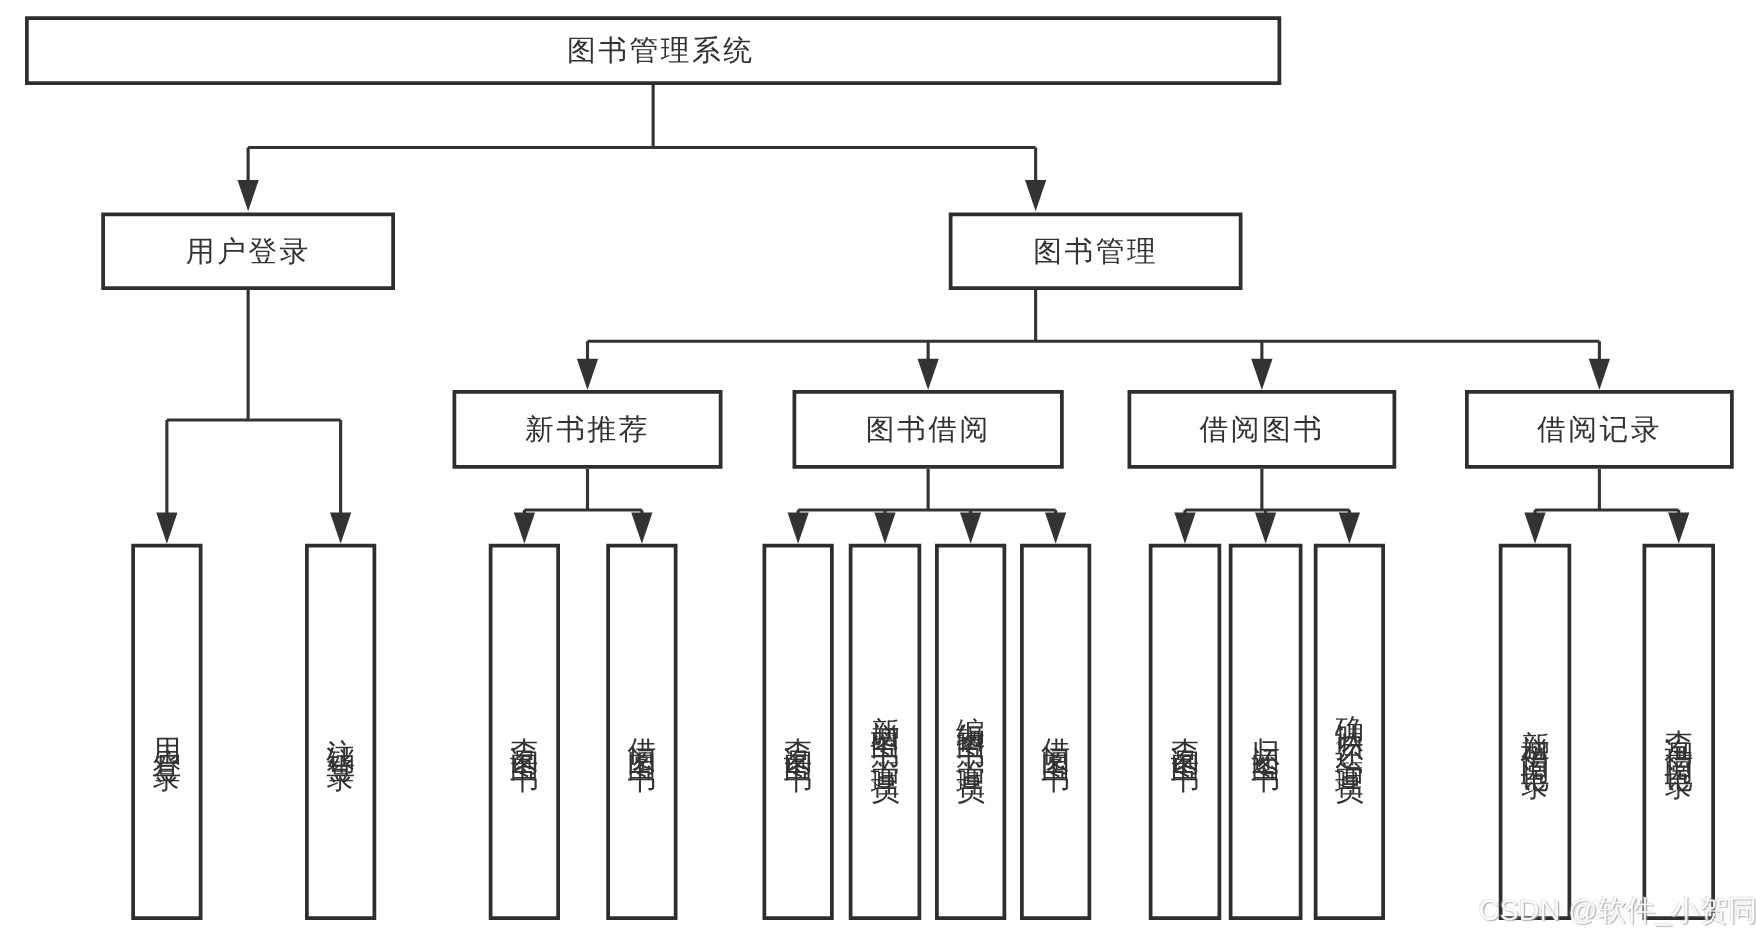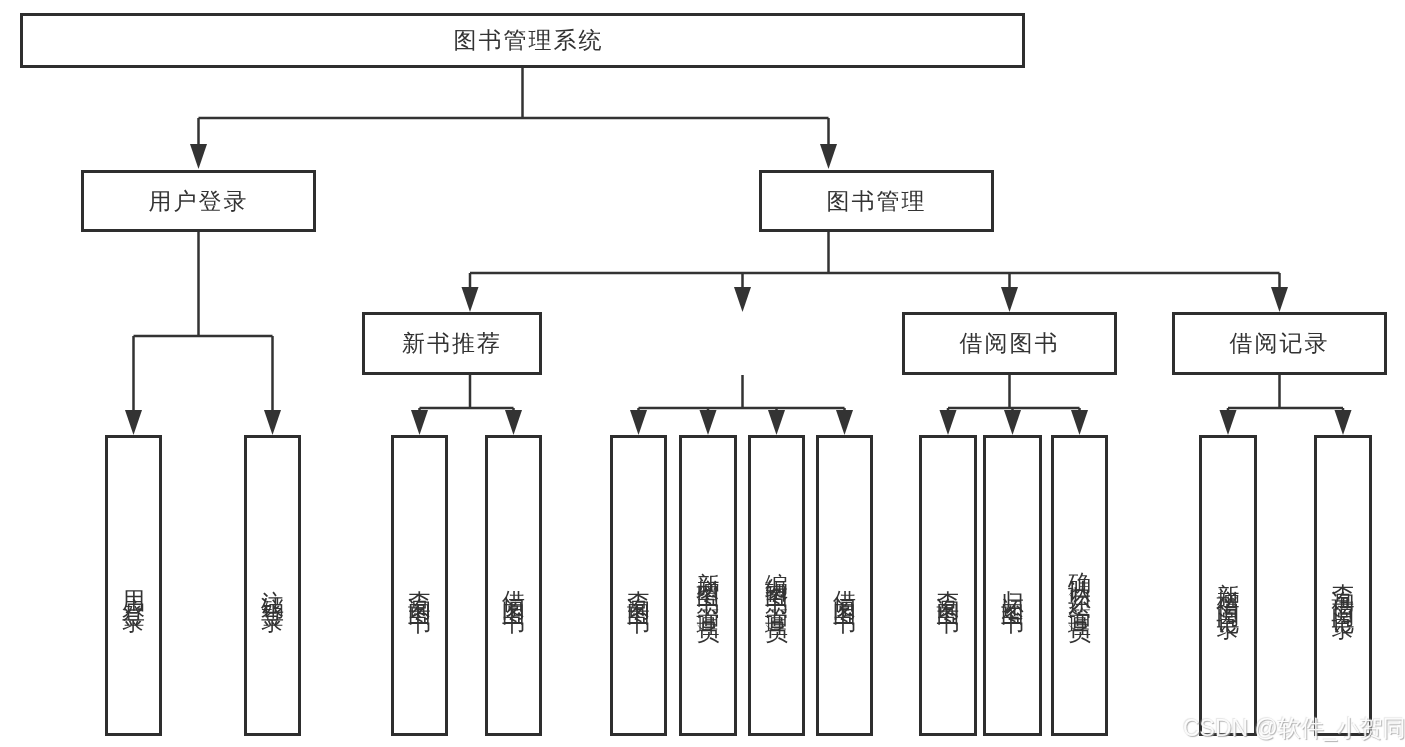--- a/index.html
+++ b/index.html
@@ -119,22 +119,25 @@
     <span class="lbl">图书管理系统</span>
   </div>
 
   <div class="node" style="left:81px; top:170px; width:235px; height:62px;">
     <span class="lbl">用户登录</span>
   </div>
   <div class="node" style="left:711px; top:170px; width:235px; height:62px;margin-left:48px;">
     <span class="lbl">图书管理</span>
   </div>
 
-  <div class="node" style="left:362px; top:312px; width:180px; height:63px;">
+  <div class="node" style="left:362px; top:312px; width:216px; height:63px;">
     <span class="lbl">新书推荐</span>
+  </div>
+  <div class="node" style="left:634px; top:312px; width:217px; height:63px;">
+    <span class="lbl">图书借阅</span>
   </div>
   <div class="node" style="left:902px; top:312px; width:215px; height:63px;">
     <span class="lbl">借阅图书</span>
   </div>
   <div class="node" style="left:1172px; top:312px; width:215px; height:63px;align-items:center;">
     <span class="lbl">借阅记录</span>
   </div>
 
   <div class="leaf" style="left:105px; width:57px;">
     <span class="vlbl">用户登录</span>

